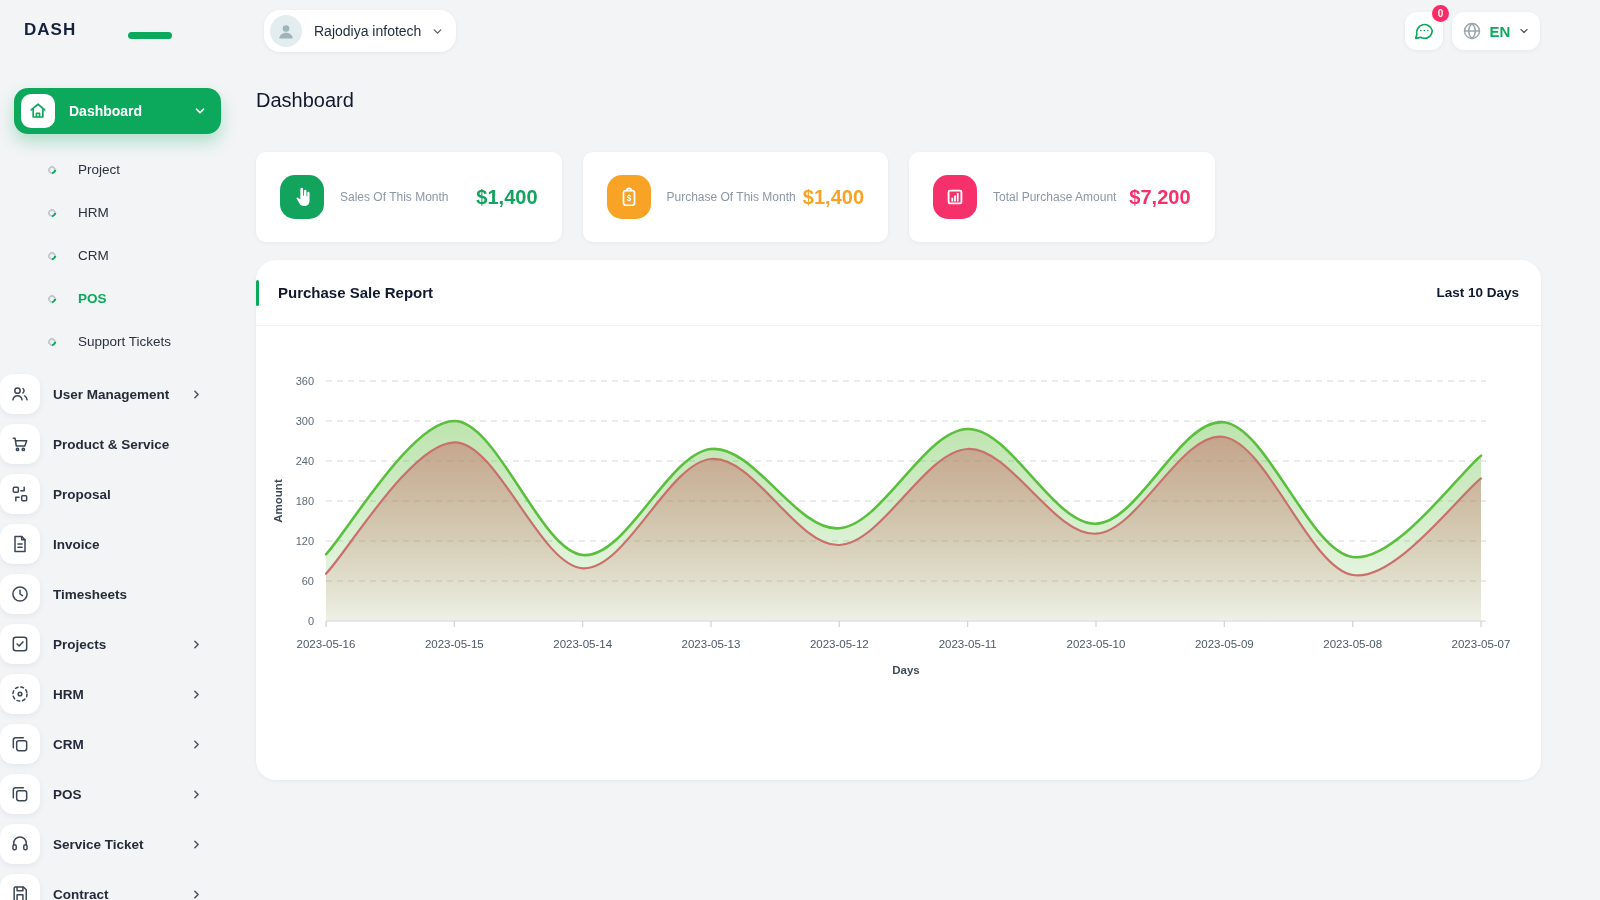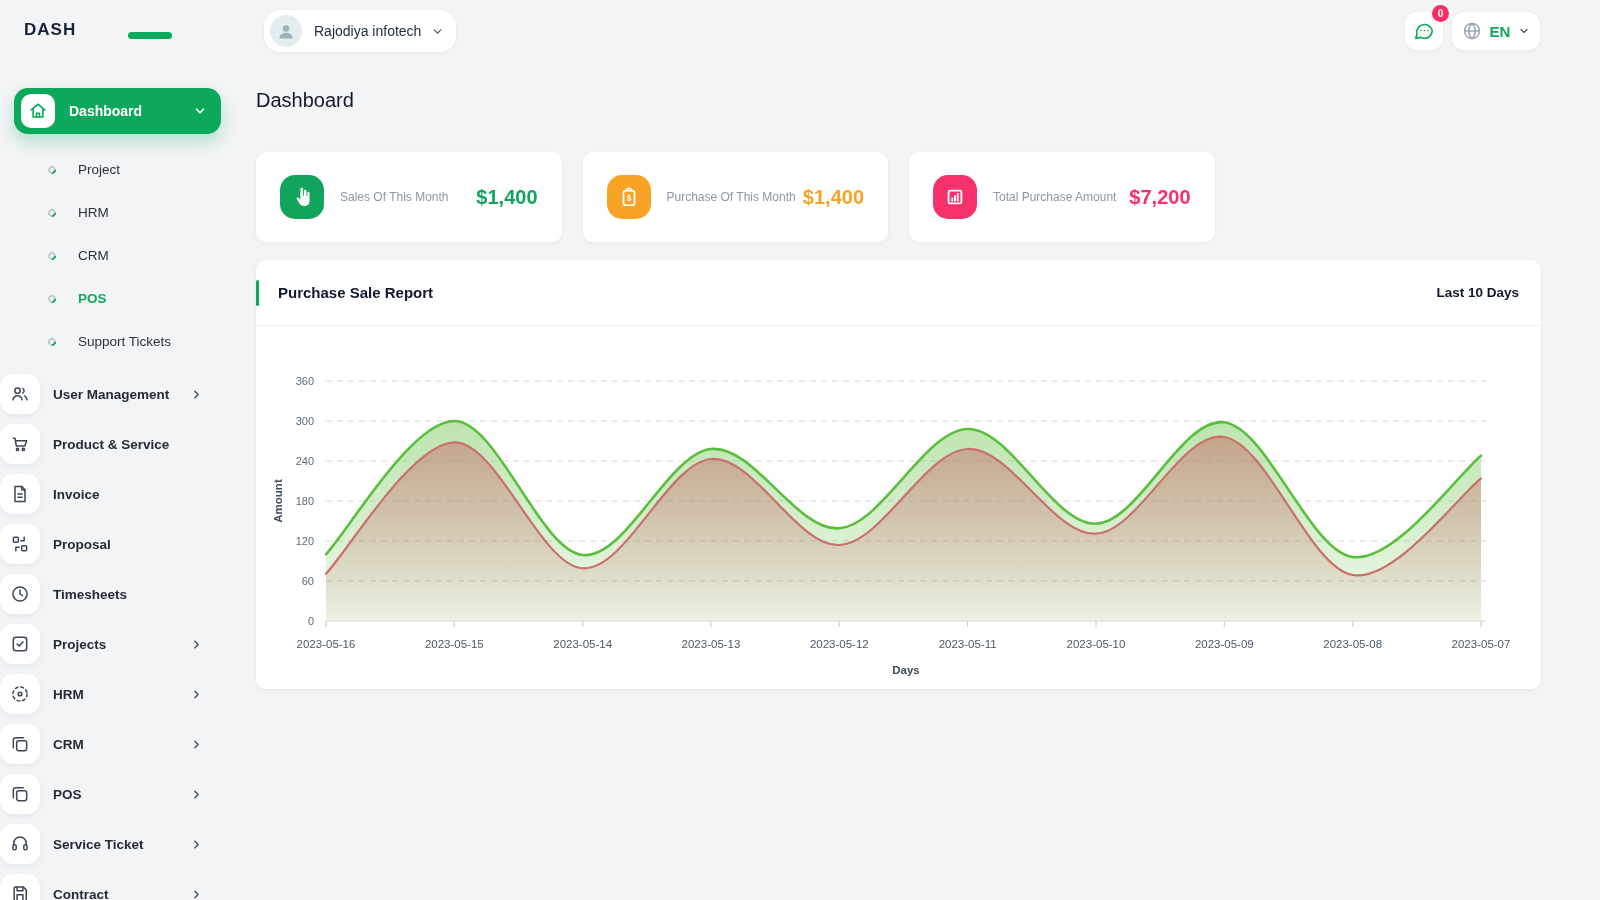--- a/index.html
+++ b/index.html
@@ -55,21 +55,21 @@
   .main { position:absolute; left:256px; top:62px; width:1285px; }
   .page-title { margin-top:27px; font-size:20px; font-weight:500; color:#10192e; }
   .stats { margin-top:40px; display:grid; grid-template-columns:repeat(4,1fr); gap:21px; }
   .stat-card { height:90px; background:#fff; border-radius:10px;
     box-shadow:0 1px 4px rgba(20,30,50,.05); display:flex; align-items:center; padding:0 24px; }
   .stat-icon { width:44px; height:44px; border-radius:15px; display:flex;
     align-items:center; justify-content:center; flex:0 0 44px; }
   .stat-label { margin-left:16px; font-size:12px; color:#8b97a4; }
   .stat-value { margin-left:auto; font-size:20px; font-weight:700; }
 
-  .report-card { margin-top:18px; height:429px; background:#fff; border-radius:10px;
+  .report-card { margin-top:18px; height:520px; background:#fff; border-radius:20px;
     box-shadow:0 1px 4px rgba(20,30,50,.05); }
   .report-header { position:relative; height:66px; display:flex; align-items:center;
     padding:0 22px; border-bottom:1px solid #eef1f3; }
   .report-header::before { content:""; position:absolute; left:0; top:20px;
     width:3px; height:26px; background:#0ca95c; border-radius:2px; }
   .report-title { font-size:15px; font-weight:700; color:#10192e; }
   .report-range { margin-left:auto; font-size:13.5px; font-weight:700; color:#10192e; }
   .chart-wrap { width:1285px; height:376px; }
   svg text { font-family:"Liberation Sans", sans-serif; }
 </style>
@@ -142,35 +142,35 @@
             <path d="M4 5h2l1.6 9.5h10.2L20 8H7"></path>
             <circle cx="9" cy="18.5" r="1.4"></circle>
             <circle cx="16" cy="18.5" r="1.4"></circle>
           </svg>
         </span>
     <span class="nlbl">Product &amp; Service</span>
     </div>
       <div class="navitem">
         <span class="nicon">
           <svg width="20" height="20" viewBox="0 0 24 24" fill="none" stroke="#3b4754" stroke-width="1.8" stroke-linecap="round" stroke-linejoin="round">
-            <path d="M6 3h8l4 4v14H6z"></path>
-            <path d="M14 3v4h4M9.5 12h5M9.5 16h5"></path>
-          </svg>
-        </span>
-    <span class="nlbl">Invoice</span>
-    </div>
-      <div class="navitem">
-        <span class="nicon">
-          <svg width="20" height="20" viewBox="0 0 24 24" fill="none" stroke="#3b4754" stroke-width="1.8" stroke-linecap="round" stroke-linejoin="round">
             <rect x="4" y="4" width="6" height="6" rx="1.2"></rect>
             <rect x="14" y="14" width="6" height="6" rx="1.2"></rect>
             <path d="M17 4v4h-4M7 20v-4h4"></path>
           </svg>
         </span>
     <span class="nlbl">Proposal</span>
+    </div>
+      <div class="navitem">
+        <span class="nicon">
+          <svg width="20" height="20" viewBox="0 0 24 24" fill="none" stroke="#3b4754" stroke-width="1.8" stroke-linecap="round" stroke-linejoin="round">
+            <path d="M6 3h8l4 4v14H6z"></path>
+            <path d="M14 3v4h4M9.5 12h5M9.5 16h5"></path>
+          </svg>
+        </span>
+    <span class="nlbl">Invoice</span>
     </div>
       <div class="navitem">
         <span class="nicon">
           <svg width="20" height="20" viewBox="0 0 24 24" fill="none" stroke="#3b4754" stroke-width="1.8" stroke-linecap="round" stroke-linejoin="round">
             <circle cx="12" cy="12" r="8.5"></circle>
             <path d="M12 7.5V12l3 2"></path>
           </svg>
         </span>
     <span class="nlbl">Timesheets</span>
     </div>

